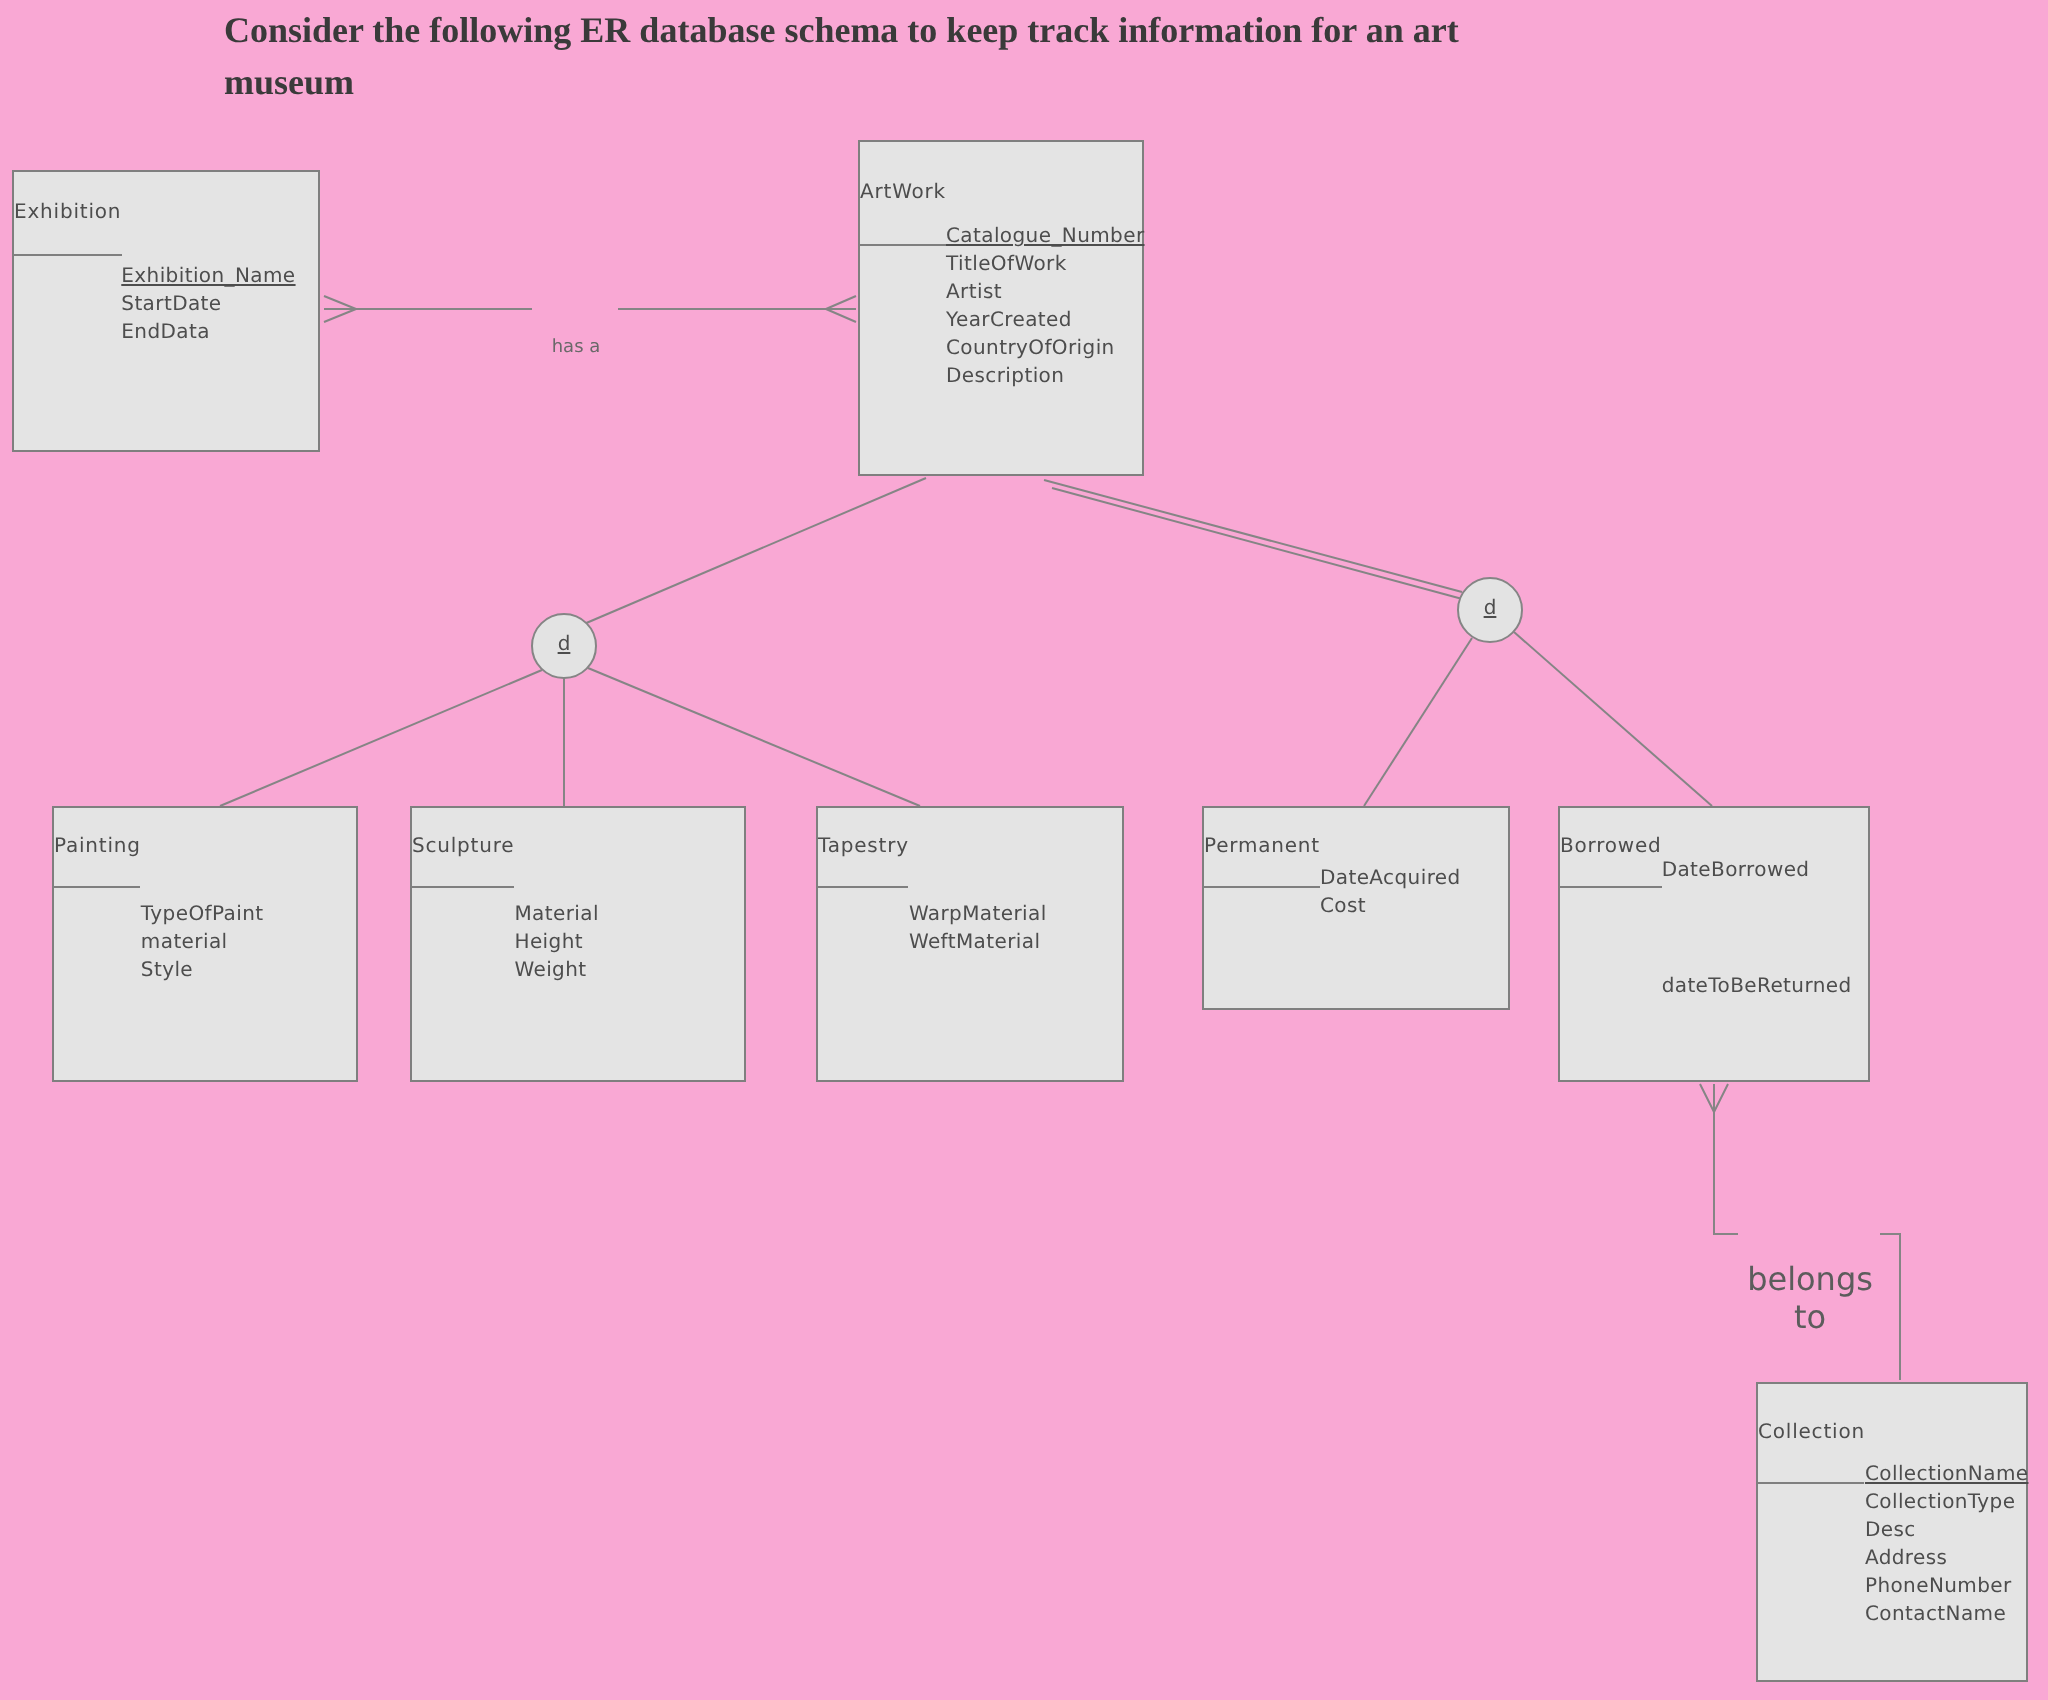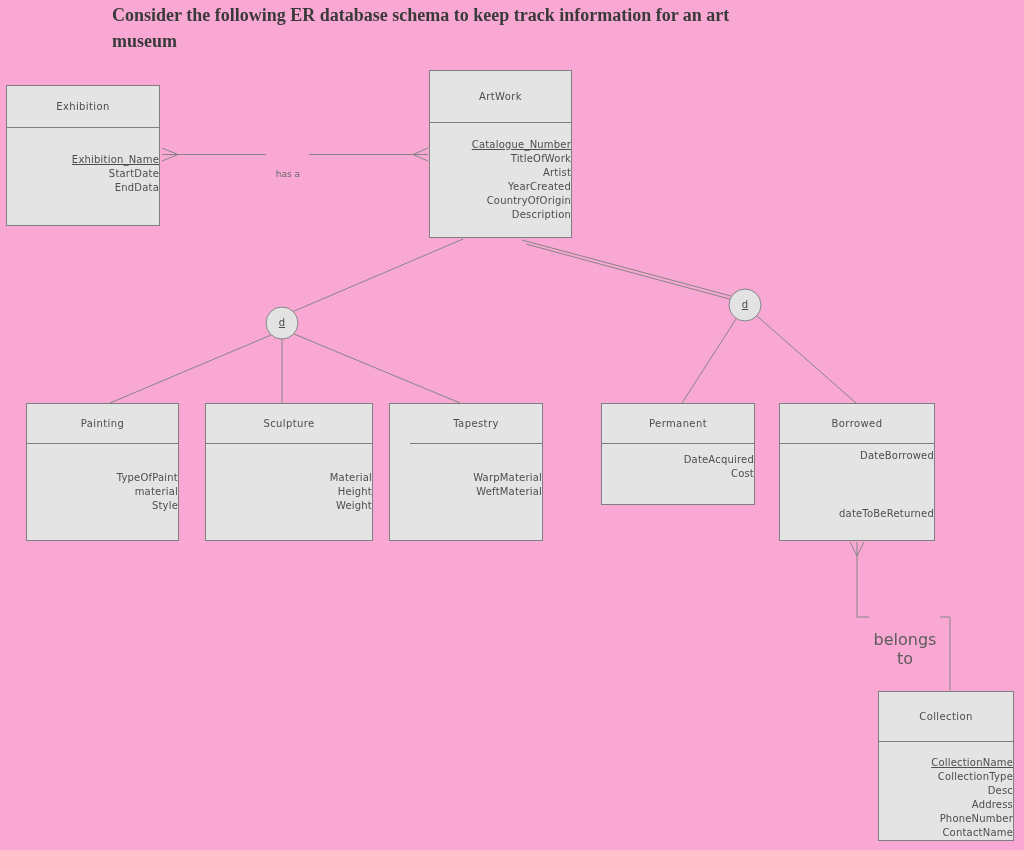--- a/index.html
+++ b/index.html
@@ -15,31 +15,31 @@
     font-family:"Liberation Serif",serif;
     font-weight:bold;font-size:18px;line-height:26px;
     color:#3a3a3a;
   }
   .connector-layer{position:absolute;left:0;top:0;pointer-events:none;}
   .entity{
     position:absolute;
     border:1px solid #7f7f7f;
     background:#e4e4e4;
     box-sizing:border-box;
-    display:flex;flex-direction:column;
+    display:flex;flex-direction:row;
   }
   .ehead{
     display:flex;align-items:center;justify-content:center;
     border-bottom:1px solid #7f7f7f;
     font-size:10px;color:#4d4d4d;letter-spacing:.4px;
     flex:0 0 auto;box-sizing:border-box;
   }
   .ebody{
     flex:1;display:flex;flex-direction:column;
-    align-items:flex-end;justify-content:center;
+    align-items:flex-start;justify-content:center;
     box-sizing:border-box;
   }
   .attr{
     font-size:10px;line-height:14px;color:#4d4d4d;
     letter-spacing:.2px;text-align:center;white-space:nowrap;
   }
   .key{text-decoration:underline;}
   .edge-label{
     position:absolute;text-align:center;
     color:#696969;background:transparent;margin-top:20px;
@@ -128,21 +128,21 @@
 
   <div class="entity" style="left:205px;top:403px;width:168px;height:138px;">
     <div class="ehead" style="height:40px;">Sculpture</div>
     <div class="ebody">
       <div class="attr">Material</div>
       <div class="attr">Height</div>
       <div class="attr">Weight</div>
     </div>
   </div>
 
-  <div class="entity" style="left:389px;top:403px;width:154px;height:138px;padding-left:20px;">
+  <div class="entity" style="left:408px;top:403px;width:154px;height:138px;">
     <div class="ehead" style="height:40px;">Tapestry</div>
     <div class="ebody" style="padding-bottom:14px;">
       <div class="attr">WarpMaterial</div>
       <div class="attr">WeftMaterial</div>
     </div>
   </div>
 
   <div class="entity" style="left:601px;top:403px;width:154px;height:102px;">
     <div class="ehead" style="height:40px;">Permanent</div>
     <div class="ebody" style="padding-bottom:14px;">

